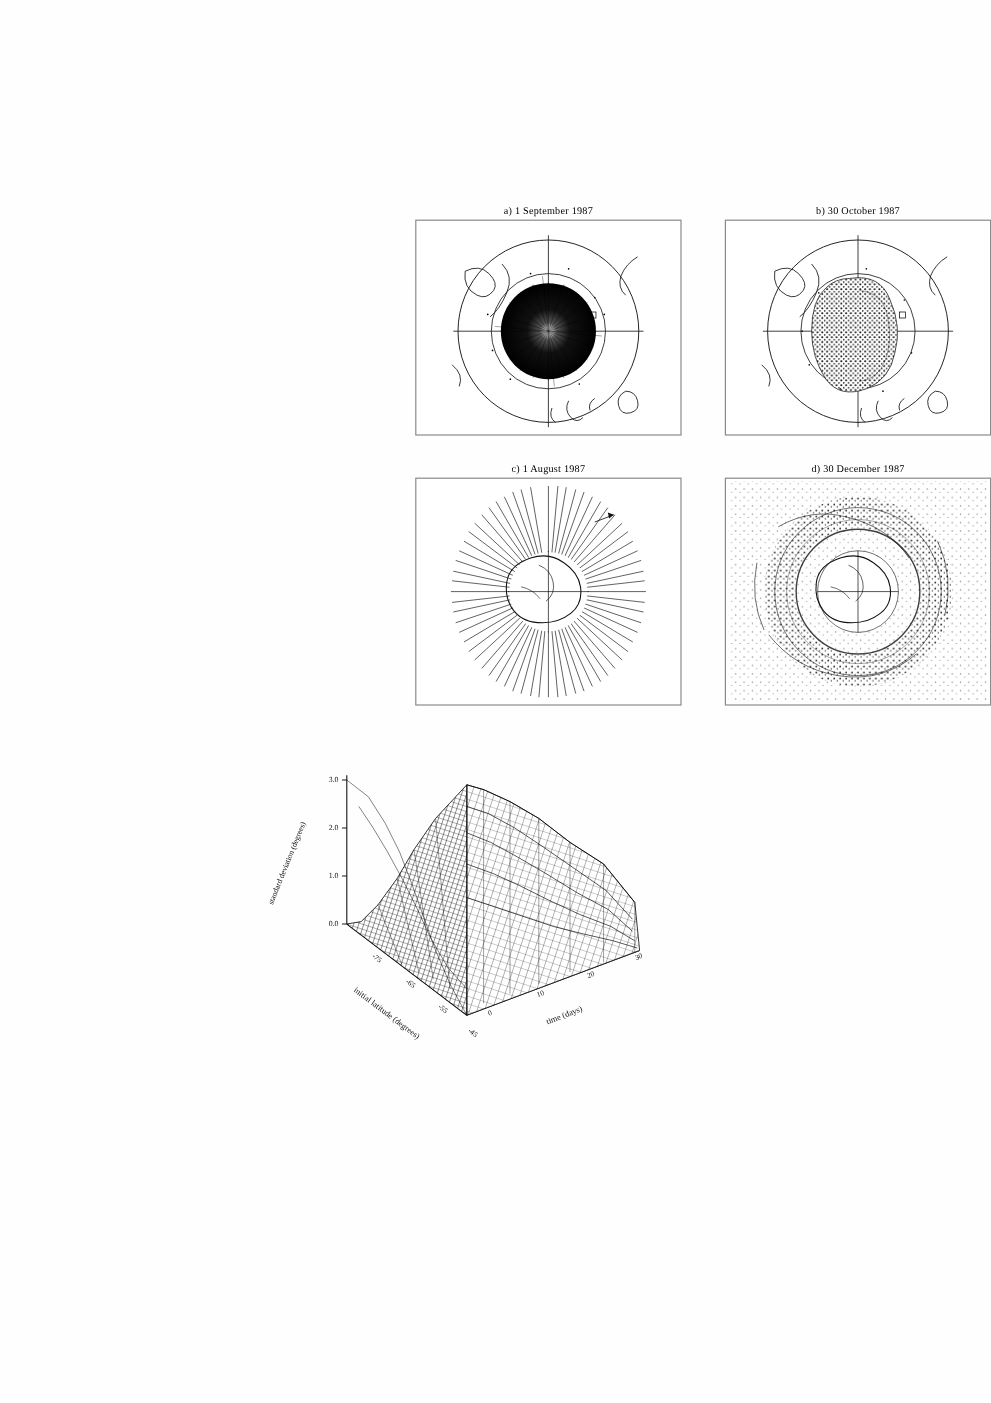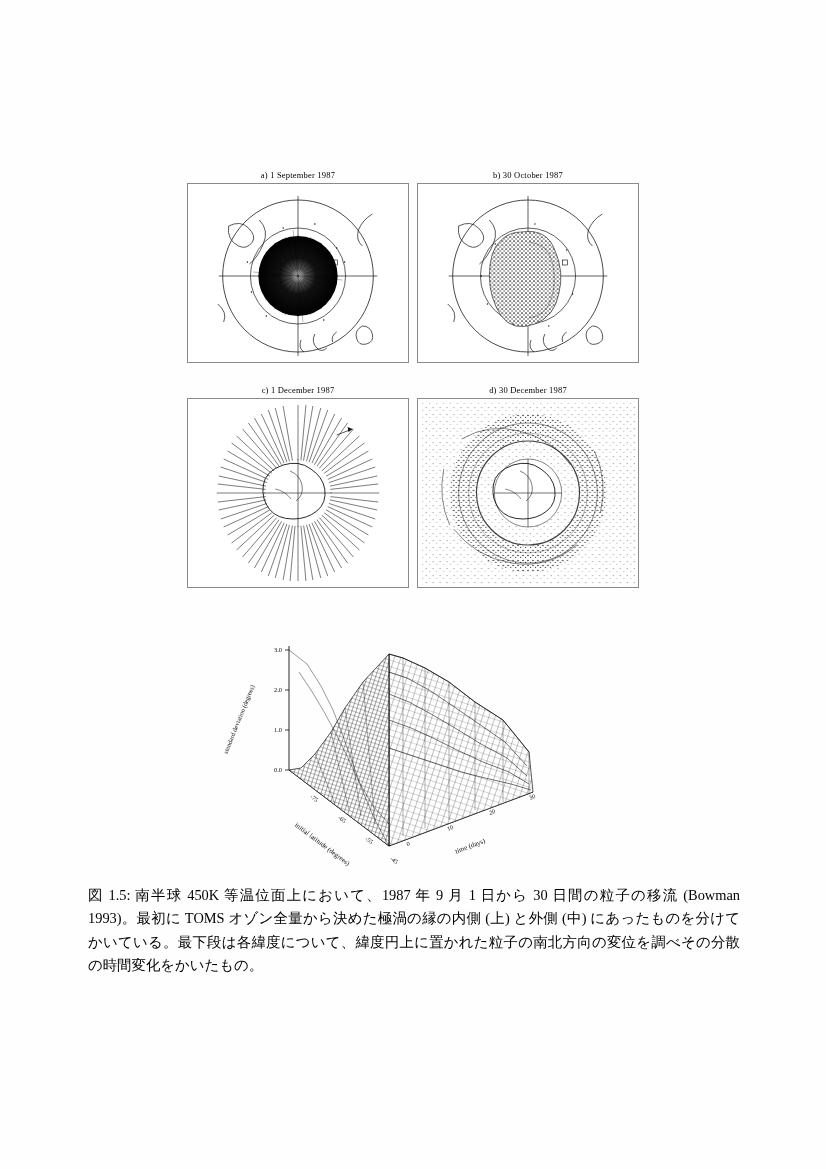--- a/index.html
+++ b/index.html
@@ -26,22 +26,22 @@
   
   .figure {
     position: absolute;
     left: 0;
     top: 170px;
     width: 826px;
   }
 
   .panel-row {
     display: flex;
-    justify-content: center;
-    gap: 8px;
+    justify-content: flex-end;
+    gap: 36px;
   }
 
   .panel {
     width: 222px;
   }
   .panel-caption {
     text-align: center;
     font-family: "Liberation Serif", serif;
     font-size: 8.5px;
     letter-spacing: 0.2px;
@@ -229,21 +229,21 @@
             <rect x="146" y="76" width="5" height="5" fill="none" stroke="#000" stroke-width="0.6"></rect>
           </svg>
         </div>
       </div>
 
     </div>
 
     <div class="panel-row" style="margin-top:22px;">
 
       <div class="panel">
-        <div class="panel-caption">c)  1 December 1987</div>
+        <div class="panel-caption">c)  1 August 1987</div>
         <div class="panel-frame sq2">
           <svg class="panel-svg" viewBox="0 0 222 188" preserveAspectRatio="none">
             <defs>
               <clipPath id="clipC">
                   <rect x="0" y="0" width="222" height="188"></rect>
                 </clipPath>
             </defs>
             <g clip-path="url(#clipC)">
 
               <g stroke="#111" stroke-width="0.55">
@@ -453,18 +453,15 @@
           <line x1="160" y1="58" x2="172" y2="200"></line>
           <line x1="142" y1="84" x2="158" y2="192"></line>
           <line x1="128" y1="108" x2="146" y2="186"></line>
           <line x1="112" y1="130" x2="132" y2="180"></line>
         </g>
       </svg>
     </div>
 
   </div>
 
-  <div class="caption">
-    <p>図 1.5: 南半球 450K 等温位面上において、1987 年 9 月 1 日から 30 日間の粒子の移流 (Bowman 1993)。最初に TOMS オゾン全量から決めた極渦の縁の内側 (上) と外側 (中) にあったものを分けてかいている。最下段は各緯度について、緯度円上に置かれた粒子の南北方向の変位を調べその分散の時間変化をかいたもの。</p>
-  </div>
 
 
 </div>
 
 </body></html>

